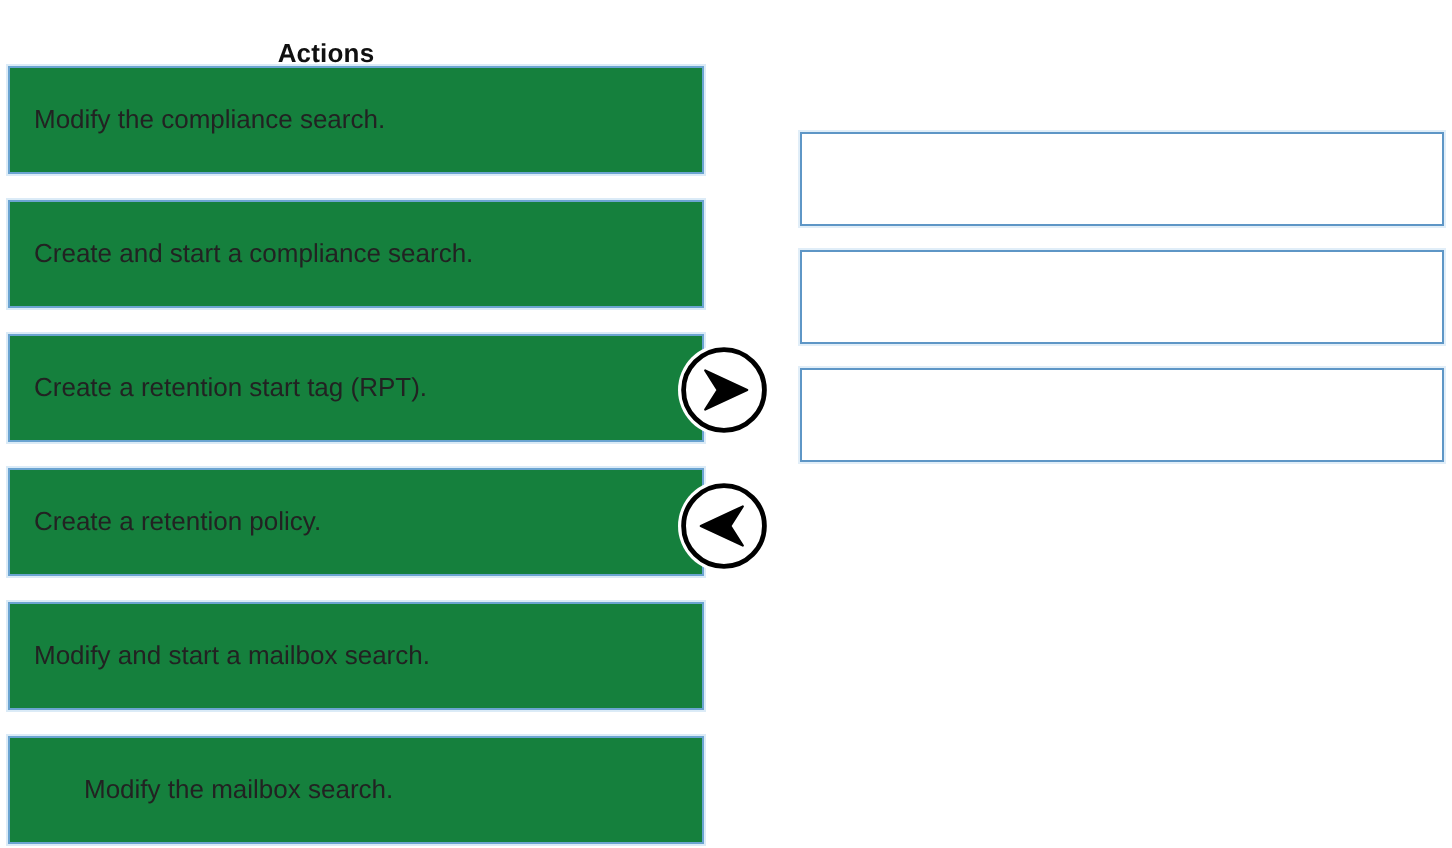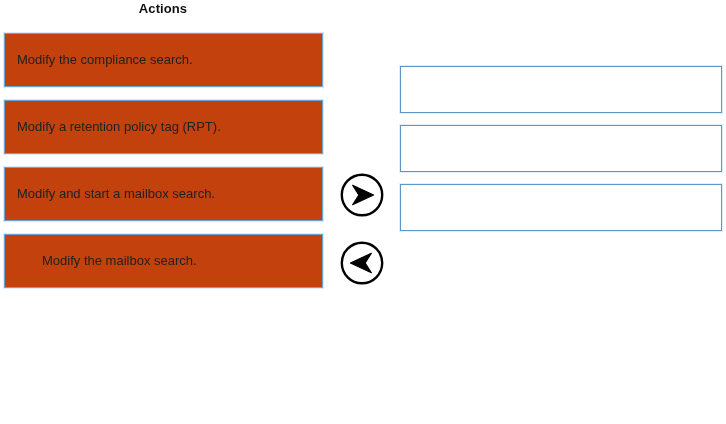--- a/index.html
+++ b/index.html
@@ -30,45 +30,45 @@
     position: absolute;
     font-size: 13px;
     font-weight: bold;
     color: #101010;
     letter-spacing: 0.1px;
     white-space: nowrap;
     text-align: center;
   }
   #actions-header {
     left: 0;
-    top: 0;
+    top: 18px;
     width: 326px;
     line-height: 18px;
   }
   #answer-header {
     left: 400px;
     top: 0;
     width: 322px;
     line-height: 18px;
   }
 
   
   .actions-column {
     position: absolute;
     left: 4px;
     top: 33px;
     width: 319px;
   }
   .action-box {
     position: relative;
     box-sizing: border-box;
-    width: 319px;
+    width: 348px;
     height: 54px;
     margin-bottom: 13px;
-    background: #c2410c;
+    background: #15803d;
     border: 1px solid #6ba4d1;
     box-shadow: 0 0 0 1px rgba(190, 218, 240, 0.55);
     display: flex;
     align-items: center;
     padding: 0 12px;
   }
   .action-box:last-child {
     margin-bottom: 0;
     padding-left: 37px;
   }
@@ -140,25 +140,31 @@
 
   <div class="col-header" id="actions-header">Actions</div>
 
 
   <div class="actions-column">
 
     <div class="action-box">
       <span class="action-label">Modify the compliance search.</span>
     </div>
 
-
-    <div class="action-box">
-      <span class="action-label">Modify a retention policy tag (RPT).</span>
-    </div>
-
+    <div class="action-box">
+      <span class="action-label">Create and start a compliance search.</span>
+    </div>
+
+    <div class="action-box">
+      <span class="action-label">Create a retention start tag (RPT).</span>
+    </div>
+
+    <div class="action-box">
+      <span class="action-label">Create a retention policy.</span>
+    </div>
 
     <div class="action-box">
       <span class="action-label">Modify and start a mailbox search.</span>
     </div>
 
     <div class="action-box">
       <span class="action-label">Modify the mailbox search.</span>
     </div>
 
   </div>

